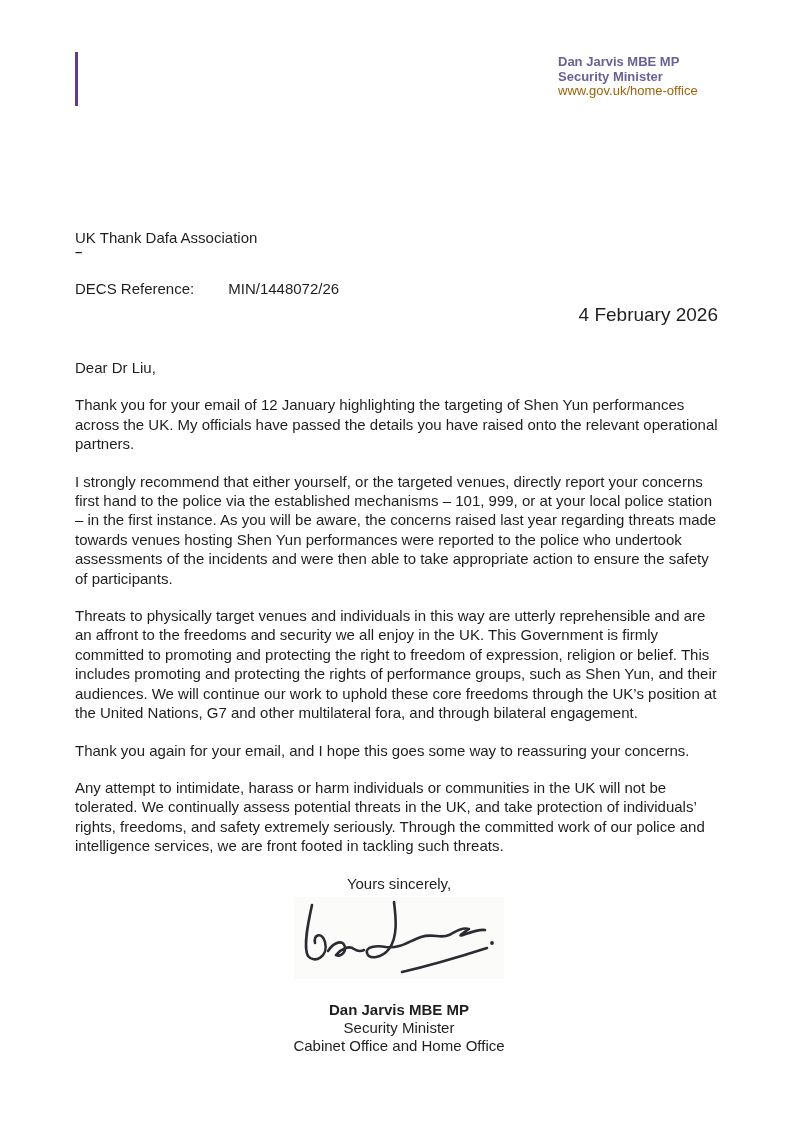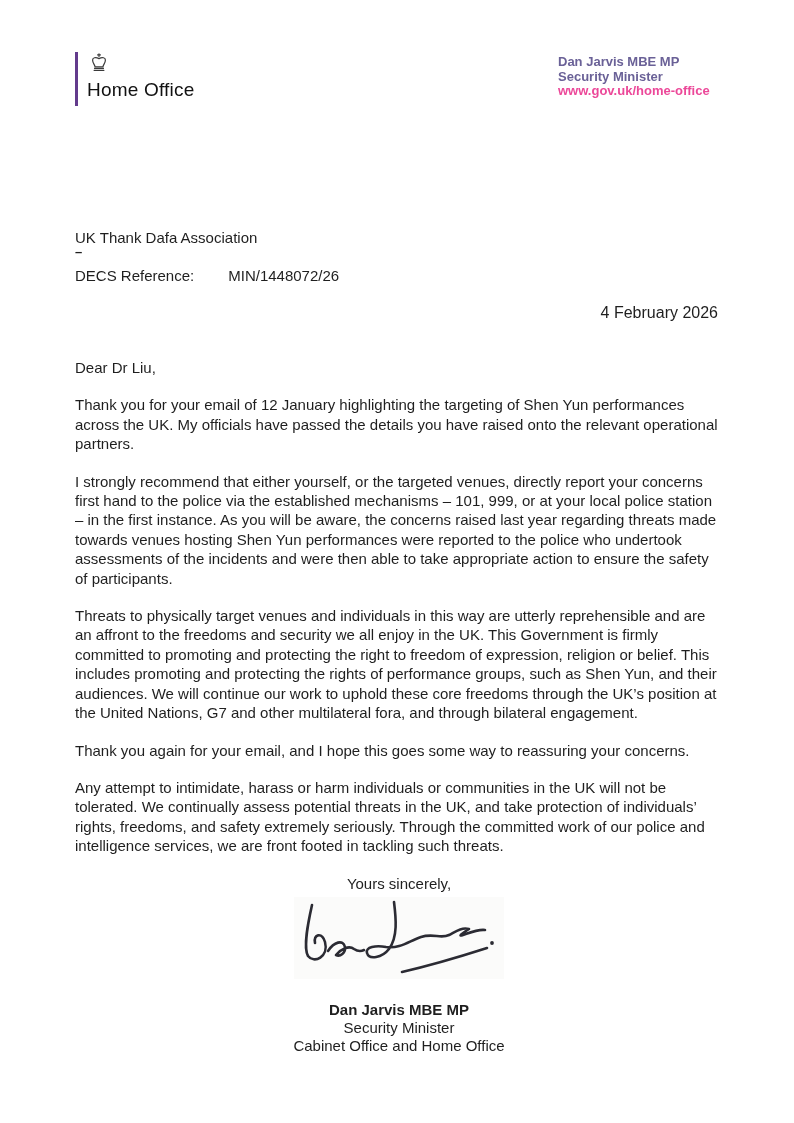--- a/index.html
+++ b/index.html
@@ -15,57 +15,44 @@
   
   .logo { position:absolute; left:75px; top:52px; display:flex; }
   .logo-bar { width:3px; height:54px; background:#633b8c; margin-right:9px; }
   .logo-stack { display:flex; flex-direction:column; }
   .crown { width:20px; height:22px; margin-left:2px; }
   .logo-text { font-size:19px; letter-spacing:0.2px; color:#111; margin-top:5px; }
 
   .letterhead-right { position:absolute; left:558px; top:55px; font-size:13px; line-height:14.5px; }
   .minister-line { color:#6a6197; font-weight:bold; }
   .address-block { margin-top:22px; color:#1f1f1f; }
-  .website-line { color:#ec4899; font-weight:bold; }
+  .website-line { color:#a16207; font-weight:normal; }
 
   
   .recipient { position:absolute; left:75px; top:228px; font-size:15px; line-height:19px; }
   .redaction { font-weight:bold; font-size:13px; line-height:10px; display:block; }
-  .ref-row { position:absolute; left:75px; top:267px; font-size:15px; }
+  .ref-row { position:absolute; left:75px; top:280px; font-size:15px; }
   .ref-value { margin-left:34px; }
-  .date-line { position:absolute; right:76px; top:304px; font-size:16px; }
+  .date-line { position:absolute; right:76px; top:304px; font-size:19px; }
 
   
   .letter-body { position:absolute; left:75px; top:358px; width:648px; font-size:15px; line-height:19.4px; }
   .letter-body p { margin:0 0 18px 0; }
   .closing { text-align:center; margin-top:16px; }
   .signature-wrap { display:block; margin:4px auto 0 auto; width:210px; height:82px; background:#fbfbfa; }
   .signoff { margin-top:22px; line-height:18px; }
   .signoff .name { font-weight:bold; }
 </style>
 </head>
 <body>
 
 <div class="page">
 
   <div class="logo">
     <div class="logo-bar"></div>
-    <div class="logo-stack">
-      <span class="crown">
-        <svg viewBox="0 0 20 20" width="20" height="22">
-          <g fill="none" stroke="#3a3a3a" stroke-width="1.2" stroke-linecap="round">
-            <path d="M10 0.8 v2.6 M8.6 1.9 h2.8"></path>
-            <path d="M3.6 7 C3.6 4.7 6.6 3.8 10 5.6 C13.4 3.8 16.4 4.7 16.4 7 C16.4 10.4 14 11.9 14 13.8 H6 C6 11.9 3.6 10.4 3.6 7 Z"></path>
-            <path d="M5.6 15.4 h8.8"></path>
-            <path d="M5.1 17.3 h9.8"></path>
-          </g>
-        </svg>
-      </span>
-      <span class="logo-text">Home Office</span>
-    </div>
   </div>
 
   <div class="letterhead-right">
     <div class="minister-line">Dan Jarvis MBE MP</div>
     <div class="minister-line">Security Minister</div>
     <div class="website-line">www.gov.uk/home-office</div>
   </div>
 
   <div class="recipient">
     <div>UK Thank Dafa Association</div>

